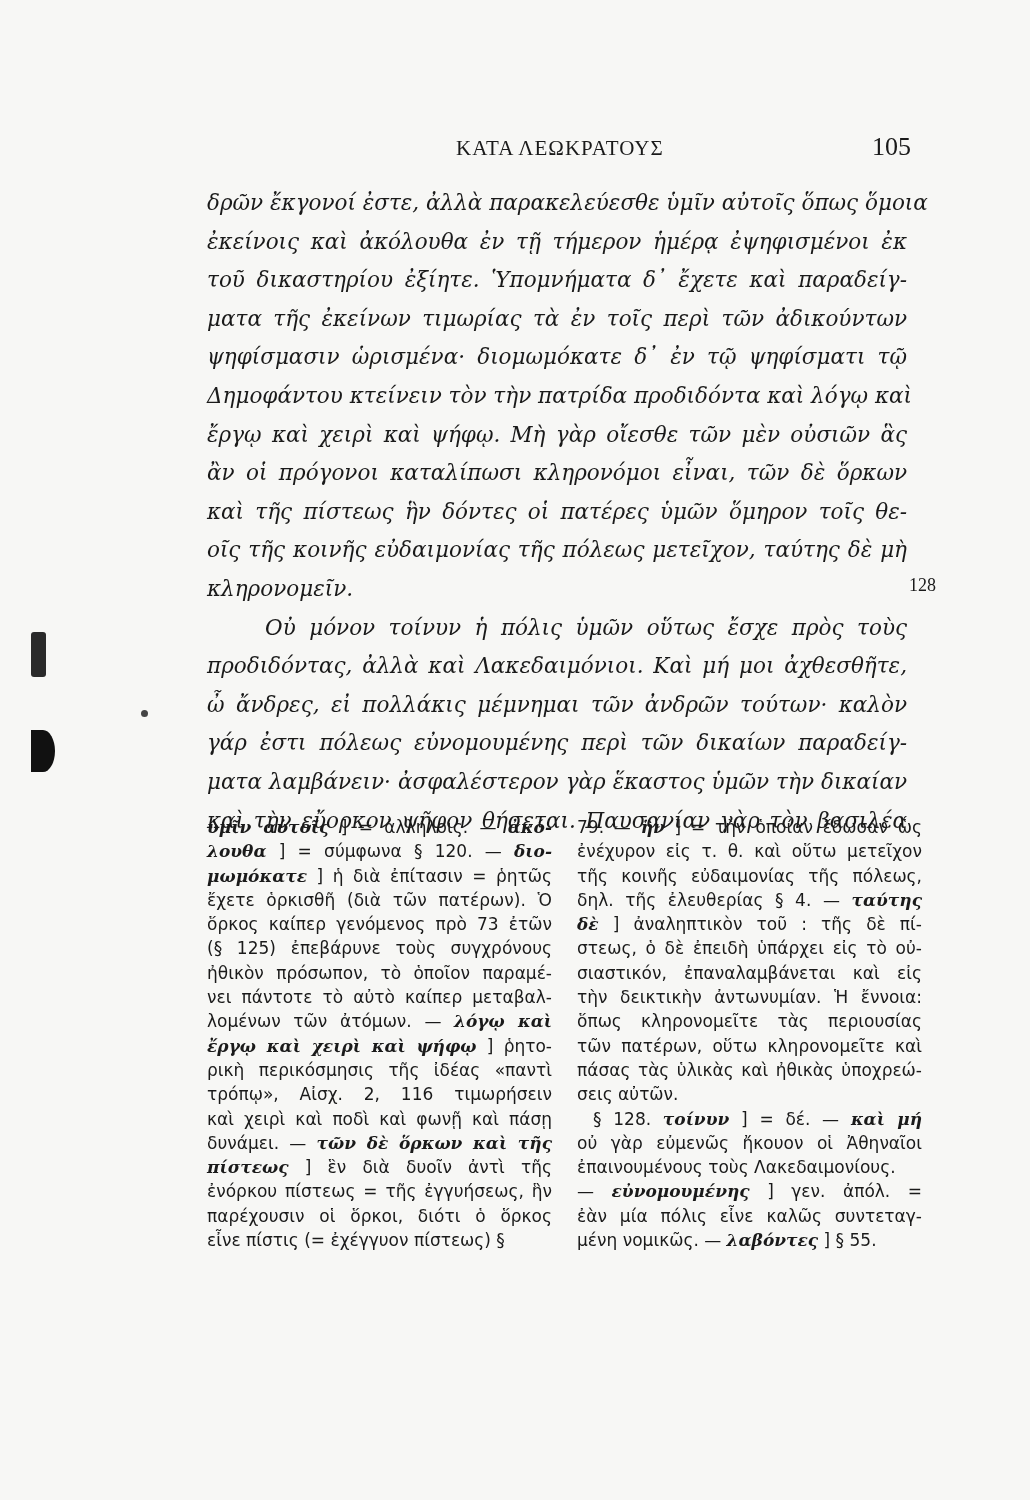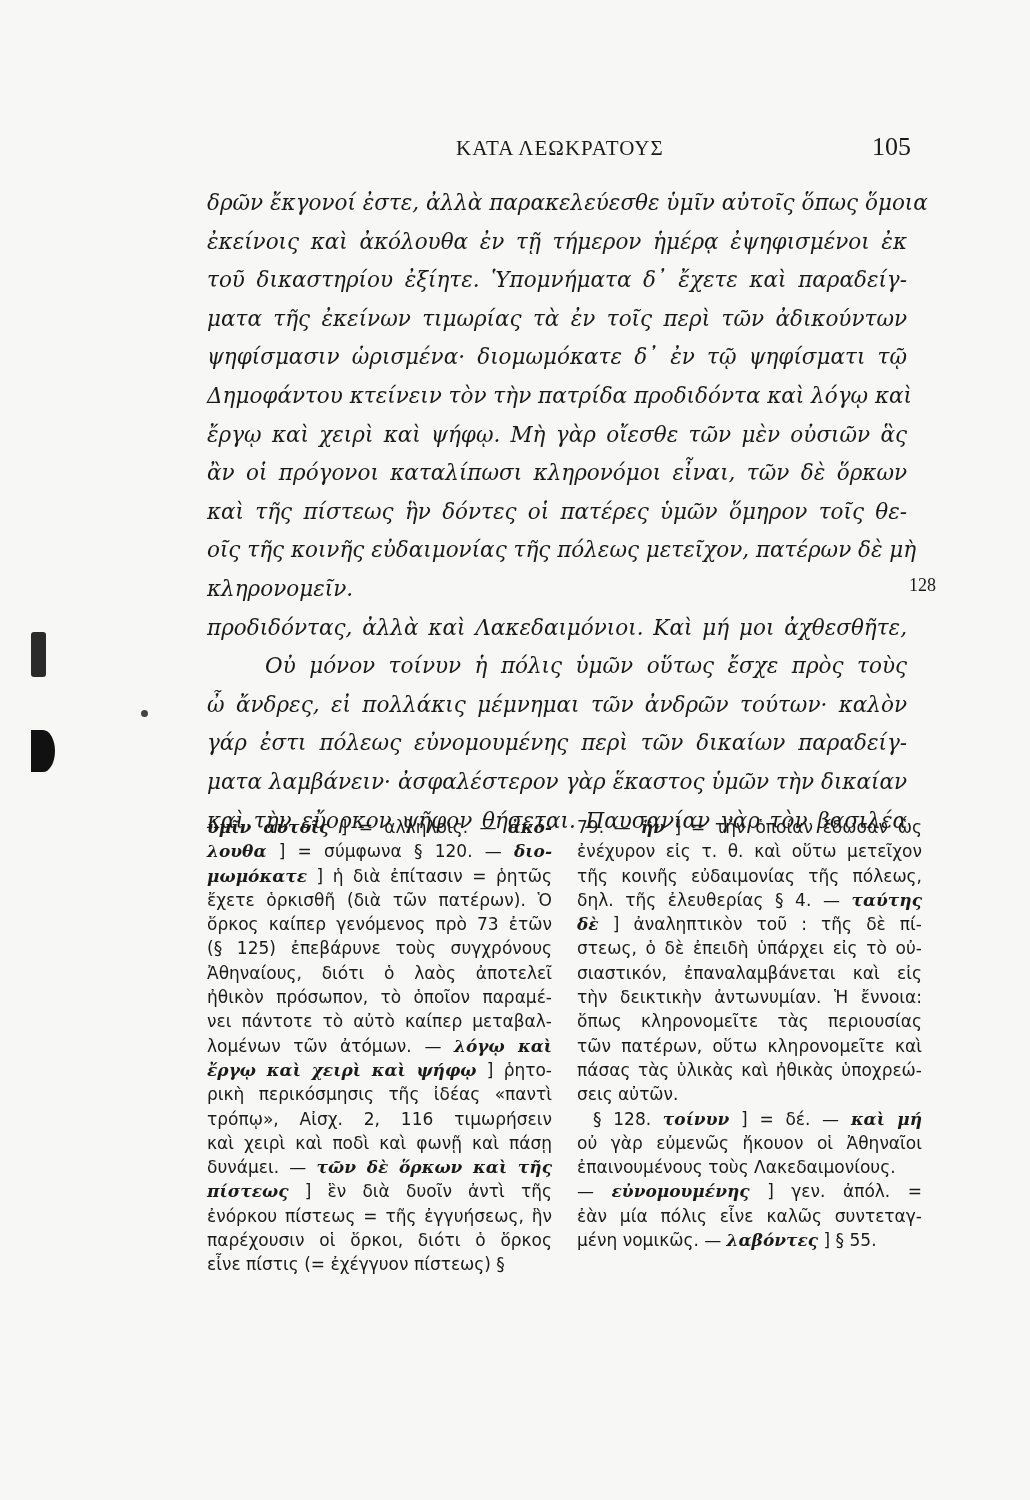--- a/index.html
+++ b/index.html
@@ -83,40 +83,39 @@
   <div class="main-text">
     <span class="main-line">δρῶν ἔκγονοί ἐστε, ἀλλὰ παρακελεύεσθε ὑμῖν αὐτοῖς ὅπως ὅμοια</span>
     <span class="main-line">ἐκείνοις καὶ ἀκόλουθα ἐν τῇ τήμερον ἡμέρᾳ ἐψηφισμένοι ἐκ</span>
     <span class="main-line">τοῦ δικαστηρίου ἐξίητε. Ὑπομνήματα δ᾽ ἔχετε καὶ παραδείγ-</span>
     <span class="main-line">ματα τῆς ἐκείνων τιμωρίας τὰ ἐν τοῖς περὶ τῶν ἀδικούντων</span>
     <span class="main-line">ψηφίσμασιν ὡρισμένα· διομωμόκατε δ᾽ ἐν τῷ ψηφίσματι τῷ</span>
     <span class="main-line">Δημοφάντου κτείνειν τὸν τὴν πατρίδα προδιδόντα καὶ λόγῳ καὶ</span>
     <span class="main-line">ἔργῳ καὶ χειρὶ καὶ ψήφῳ. Μὴ γὰρ οἴεσθε τῶν μὲν οὐσιῶν ἃς</span>
     <span class="main-line">ἂν οἱ πρόγονοι καταλίπωσι κληρονόμοι εἶναι, τῶν δὲ ὅρκων</span>
     <span class="main-line">καὶ τῆς πίστεως ἣν δόντες οἱ πατέρες ὑμῶν ὅμηρον τοῖς θε-</span>
-    <span class="main-line">οῖς τῆς κοινῆς εὐδαιμονίας τῆς πόλεως μετεῖχον, πατέρων δὲ μὴ</span>
+    <span class="main-line">οῖς τῆς κοινῆς εὐδαιμονίας τῆς πόλεως μετεῖχον, ταύτης δὲ μὴ</span>
     <span class="main-line last">κληρονομεῖν.</span>
+    <span class="main-line indent">Οὐ μόνον τοίνυν ἡ πόλις ὑμῶν οὕτως ἔσχε πρὸς τοὺς</span>
     <span class="main-line">προδιδόντας, ἀλλὰ καὶ Λακεδαιμόνιοι. Καὶ μή μοι ἀχθεσθῆτε,</span>
-    <span class="main-line indent">Οὐ μόνον τοίνυν ἡ πόλις ὑμῶν οὕτως ἔσχε πρὸς τοὺς</span>
     <span class="main-line">ὦ ἄνδρες, εἰ πολλάκις μέμνημαι τῶν ἀνδρῶν τούτων· καλὸν</span>
     <span class="main-line">γάρ ἐστι πόλεως εὐνομουμένης περὶ τῶν δικαίων παραδείγ-</span>
     <span class="main-line">ματα λαμβάνειν· ἀσφαλέστερον γὰρ ἕκαστος ὑμῶν τὴν δικαίαν</span>
     <span class="main-line">καὶ τὴν εὔορκον ψῆφον θήσεται. Παυσανίαν γὰρ τὸν βασιλέα</span>
   </div>
 
   <span class="section-marker">128</span>
 
   <div class="notes left" id="notes-left">
       <span class="note-line"><b>ὑμῖν αὐτοῖς</b> ] = ἀλλήλοις. — <b>ἀκό-</b></span>
       <span class="note-line"><b>λουθα</b> ] = σύμφωνα § 120. — <b>διο-</b></span>
       <span class="note-line"><b>μωμόκατε</b> ] ἡ διὰ ἐπίτασιν = ῥητῶς</span>
       <span class="note-line">ἔχετε ὁρκισθῆ (διὰ τῶν πατέρων). Ὁ</span>
       <span class="note-line">ὅρκος καίπερ γενόμενος πρὸ 73 ἐτῶν</span>
       <span class="note-line">(§ 125) ἐπεβάρυνε τοὺς συγχρόνους</span>
-      <span class="note-line">Ἀθηναίους, διότι ὁ λαὸς ἀποτελεῖ</span>
       <span class="note-line">ἠθικὸν πρόσωπον, τὸ ὁποῖον παραμέ-</span>
       <span class="note-line">νει πάντοτε τὸ αὐτὸ καίπερ μεταβαλ-</span>
       <span class="note-line">λομένων τῶν ἀτόμων. — <b>λόγῳ καὶ</b></span>
       <span class="note-line"><b>ἔργῳ καὶ χειρὶ καὶ ψήφῳ</b> ] ῥητο-</span>
       <span class="note-line">ρικὴ περικόσμησις τῆς ἰδέας «παντὶ</span>
       <span class="note-line">τρόπῳ», Αἰσχ. 2, 116 τιμωρήσειν</span>
       <span class="note-line">καὶ χειρὶ καὶ ποδὶ καὶ φωνῇ καὶ πάσῃ</span>
       <span class="note-line">δυνάμει. — <b>τῶν δὲ ὅρκων καὶ τῆς</b></span>
       <span class="note-line"><b>πίστεως</b> ] ἓν διὰ δυοῖν ἀντὶ τῆς</span>
       <span class="note-line">ἐνόρκου πίστεως = τῆς ἐγγυήσεως, ἣν</span>

